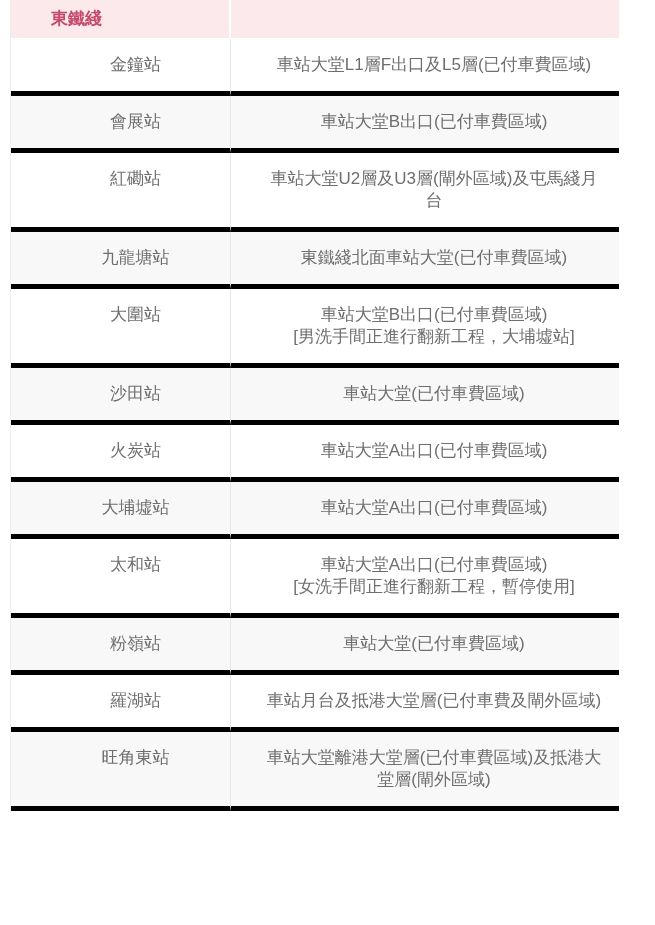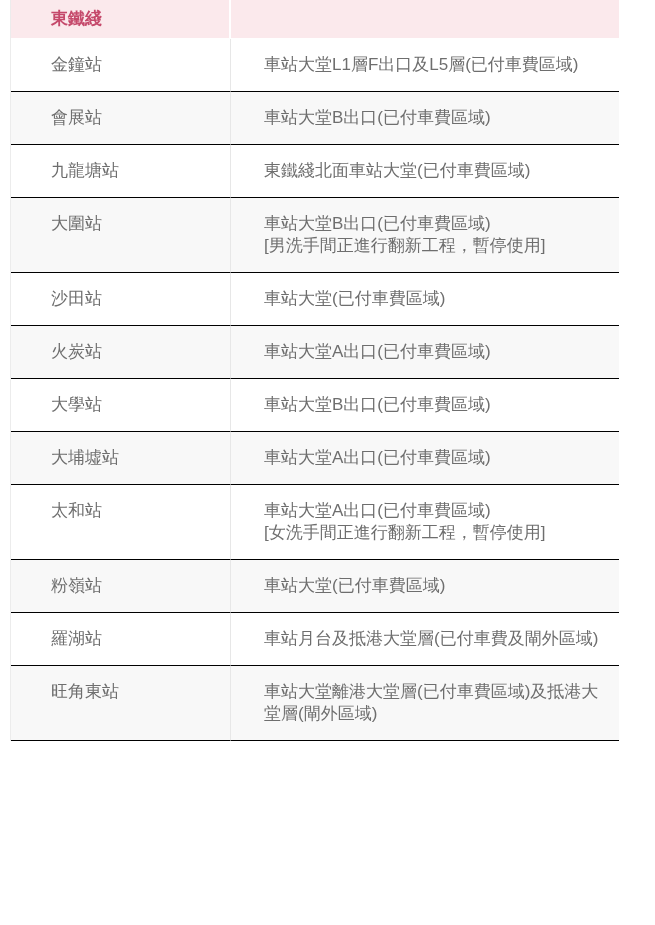--- a/index.html
+++ b/index.html
@@ -39,22 +39,23 @@
     height: 38px;
     padding: 0 0 0 40px;
     vertical-align: middle;
   }
   th.empty-header { padding: 0; }
   th.line-header { border-right: 2px solid #ffffff; }
   th.line-header, th.empty-header { border-bottom: 1px solid #ffffff; }
 
   td {
     vertical-align: top;
-    border-bottom: 1px solid #000000;
+    border-bottom: 5px solid #000000;
     background: #ffffff;
+    text-align: center;
   }
   td.station-cell {
     padding: 15px 10px 15px 40px;
     border-right: 1px solid #e7e7e7;
   }
   td.location-cell {
     padding: 15px 52px 15px 33px;
     margin-top: 47px;
   }
   tbody tr:nth-child(even) td { background: #f8f8f8; }
@@ -91,39 +92,48 @@
   <tr>
     <td class="station-cell">
       <span>會展站</span>
     </td>
     <td class="location-cell">
       <div>車站大堂B出口(已付車費區域)</div>
 
     </td>
   </tr>
 
+  <tr>
+    <td class="station-cell">
+      <span>紅磡站</span>
+    </td>
+    <td class="location-cell">
+      <div>車站大堂U2層及U3層(閘外區域)及屯馬綫月台</div>
+
+    </td>
+  </tr>
 
 
   <tr>
     <td class="station-cell">
       <span>九龍塘站</span>
     </td>
     <td class="location-cell">
       <div>東鐵綫北面車站大堂(已付車費區域)</div>
 
     </td>
   </tr>
 
   <tr>
     <td class="station-cell">
       <span>大圍站</span>
     </td>
     <td class="location-cell">
       <div>車站大堂B出口(已付車費區域)</div>
-      <div class="note">[男洗手間正進行翻新工程，暫停使用]</div>
+      <div class="note">[男洗手間正進行翻新工程，大埔墟站]</div>
     </td>
   </tr>
 
   <tr>
     <td class="station-cell">
       <span>沙田站</span>
     </td>
     <td class="location-cell">
       <div>車站大堂(已付車費區域)</div>
 
@@ -133,29 +143,20 @@
   <tr>
     <td class="station-cell">
       <span>火炭站</span>
     </td>
     <td class="location-cell">
       <div>車站大堂A出口(已付車費區域)</div>
 
     </td>
   </tr>
 
-  <tr>
-    <td class="station-cell">
-      <span>大學站</span>
-    </td>
-    <td class="location-cell">
-      <div>車站大堂B出口(已付車費區域)</div>
-
-    </td>
-  </tr>
 
   <tr>
     <td class="station-cell">
       <span>大埔墟站</span>
     </td>
     <td class="location-cell">
       <div>車站大堂A出口(已付車費區域)</div>
 
     </td>
   </tr>

